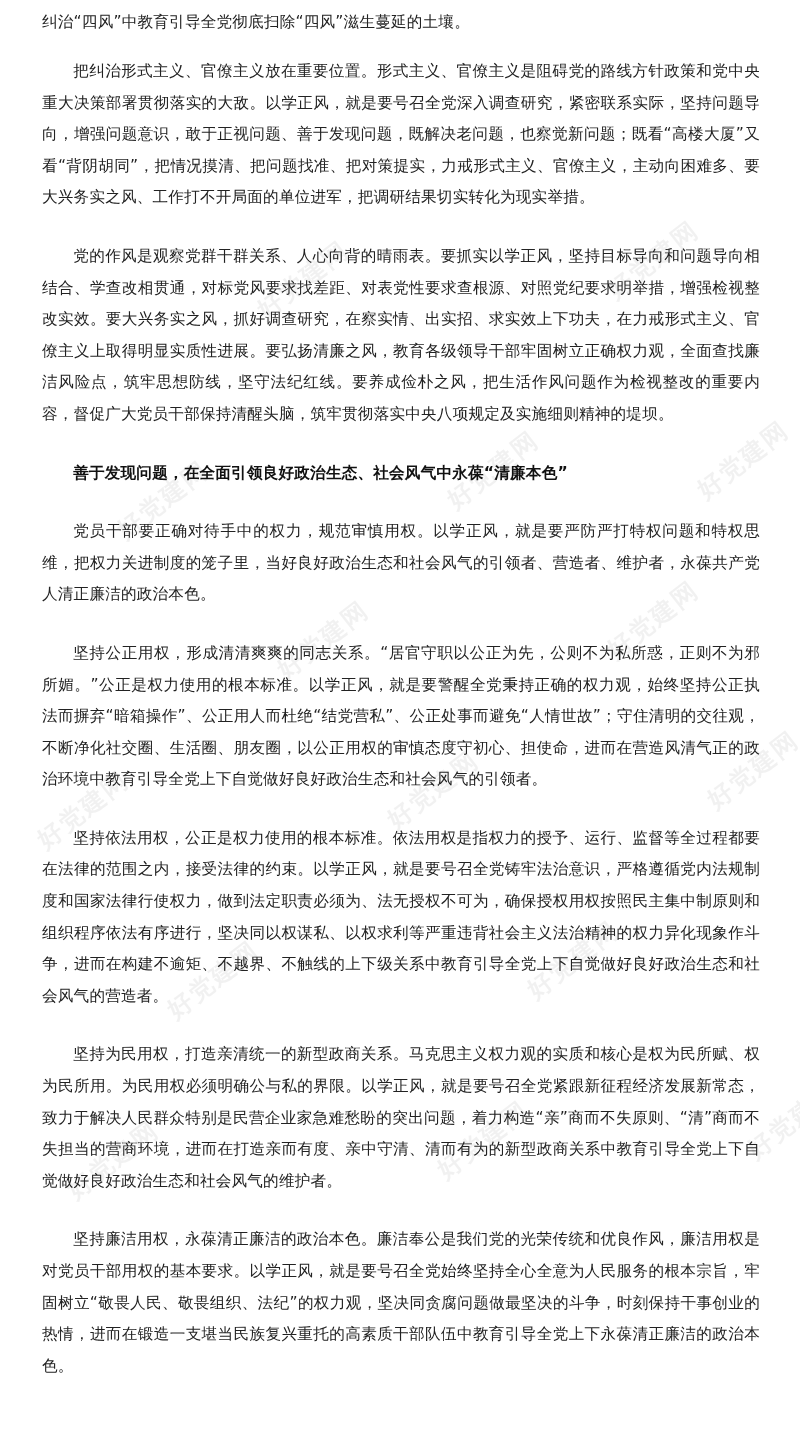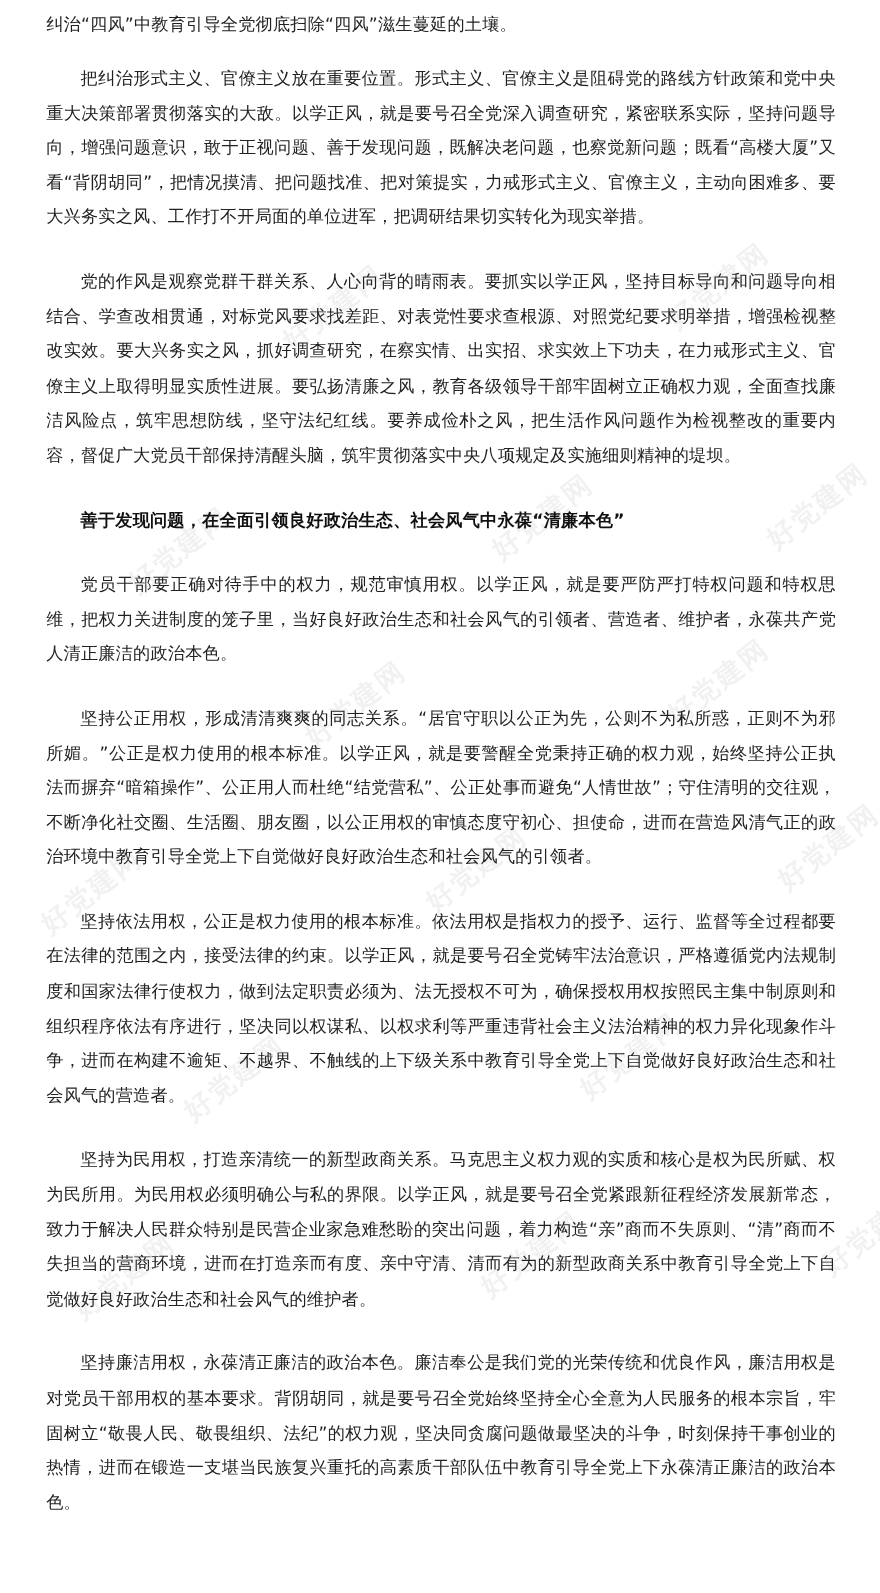--- a/index.html
+++ b/index.html
@@ -123,16 +123,16 @@
     <p class="heading">善于发现问题，在全面引领良好政治生态、社会风气中永葆“清廉本色”</p>
 
     <p class="para after-heading">党员干部要正确对待手中的权力，规范审慎用权。以学正风，就是要严防严打特权问题和特权思维，把权力关进制度的笼子里，当好良好政治生态和社会风气的引领者、营造者、维护者，永葆共产党人清正廉洁的政治本色。</p>
 
     <p class="para">坚持公正用权，形成清清爽爽的同志关系。“居官守职以公正为先，公则不为私所惑，正则不为邪所媚。”公正是权力使用的根本标准。以学正风，就是要警醒全党秉持正确的权力观，始终坚持公正执法而摒弃“暗箱操作”、公正用人而杜绝“结党营私”、公正处事而避免“人情世故”；守住清明的交往观，不断净化社交圈、生活圈、朋友圈，以公正用权的审慎态度守初心、担使命，进而在营造风清气正的政治环境中教育引导全党上下自觉做好良好政治生态和社会风气的引领者。</p>
 
     <p class="para">坚持依法用权，公正是权力使用的根本标准。依法用权是指权力的授予、运行、监督等全过程都要在法律的范围之内，接受法律的约束。以学正风，就是要号召全党铸牢法治意识，严格遵循党内法规制度和国家法律行使权力，做到法定职责必须为、法无授权不可为，确保授权用权按照民主集中制原则和组织程序依法有序进行，坚决同以权谋私、以权求利等严重违背社会主义法治精神的权力异化现象作斗争，进而在构建不逾矩、不越界、不触线的上下级关系中教育引导全党上下自觉做好良好政治生态和社会风气的营造者。</p>
 
     <p class="para">坚持为民用权，打造亲清统一的新型政商关系。马克思主义权力观的实质和核心是权为民所赋、权为民所用。为民用权必须明确公与私的界限。以学正风，就是要号召全党紧跟新征程经济发展新常态，致力于解决人民群众特别是民营企业家急难愁盼的突出问题，着力构造“亲”商而不失原则、“清”商而不失担当的营商环境，进而在打造亲而有度、亲中守清、清而有为的新型政商关系中教育引导全党上下自觉做好良好政治生态和社会风气的维护者。</p>
 
-    <p class="para">坚持廉洁用权，永葆清正廉洁的政治本色。廉洁奉公是我们党的光荣传统和优良作风，廉洁用权是对党员干部用权的基本要求。背阴胡同，就是要号召全党始终坚持全心全意为人民服务的根本宗旨，牢固树立“敬畏人民、敬畏组织、法纪”的权力观，坚决同贪腐问题做最坚决的斗争，时刻保持干事创业的热情，进而在锻造一支堪当民族复兴重托的高素质干部队伍中教育引导全党上下永葆清正廉洁的政治本色。</p>
+    <p class="para">坚持廉洁用权，永葆清正廉洁的政治本色。廉洁奉公是我们党的光荣传统和优良作风，廉洁用权是对党员干部用权的基本要求。以学正风，就是要号召全党始终坚持全心全意为人民服务的根本宗旨，牢固树立“敬畏人民、敬畏组织、法纪”的权力观，坚决同贪腐问题做最坚决的斗争，时刻保持干事创业的热情，进而在锻造一支堪当民族复兴重托的高素质干部队伍中教育引导全党上下永葆清正廉洁的政治本色。</p>
 
   </div>
 </div>
 
 </body></html>

